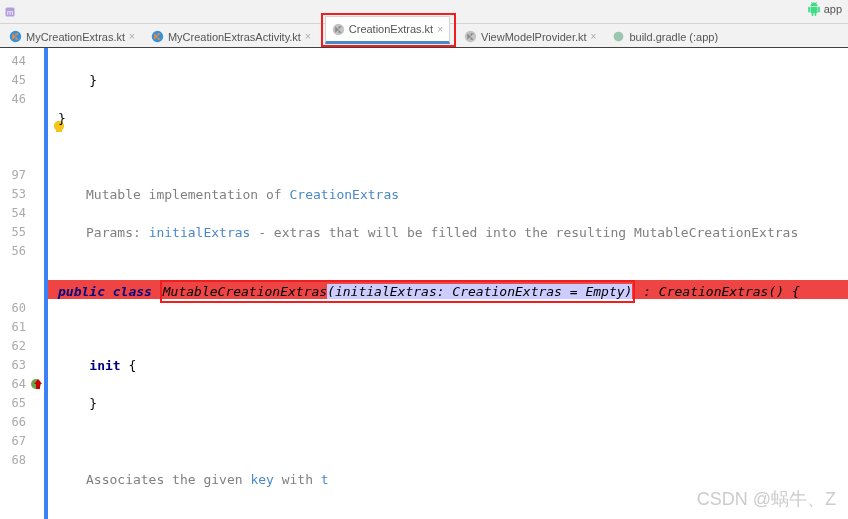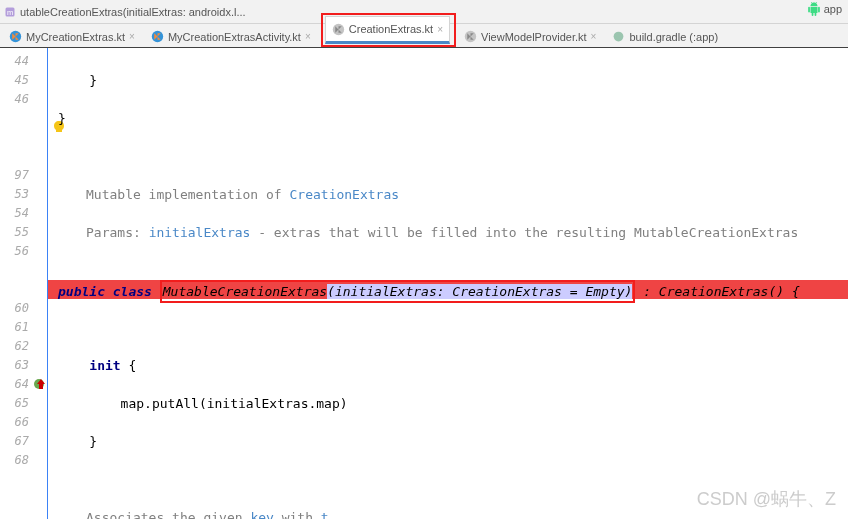--- a/index.html
+++ b/index.html
@@ -8,21 +8,21 @@
 .breadcrumb-icon { width: 12px; height: 12px; margin-right: 4px; }
 .top-right { position: absolute; right: 6px; top: 2px; display: flex; align-items: center; color: #555; font-size: 11px; }
 .android-icon { width: 14px; height: 14px; fill: #3ddc84; margin-right: 3px; }
 .tabs { height: 24px; background: #f2f2f2; border-bottom: 1px solid #404040; display: flex; align-items: flex-end; padding-left: 2px; }
 .tab { height: 22px; display: flex; align-items: center; padding: 0 6px; border: 1px solid transparent; border-bottom: none; color: #555; font-size: 11px; cursor: pointer; margin-right: 2px; }
 .tab.active { background: #fff; border-color: #d4d4d4; border-bottom: 3px solid #4a88c7; height: 28px; }
 .tab-icon { width: 13px; height: 13px; margin-right: 4px; }
 .tab-close { margin-left: 4px; color: #aaa; font-size: 10px; }
 .red-box-tab { border: 2px solid #f21d1d; padding: 1px 2px; margin: 0 1px; }
 .editor { display: flex; height: calc(100% - 48px); background: #fff; }
-.gutter { width: 48px; background: #fff; border-right: 1px solid #3b82f6; text-align: right; color: #aaa; font-family: "Consolas", monospace; font-size: 12px; line-height: 19px; padding-top: 4px; position: relative; font-style: italic; }
+.gutter { width: 48px; background: #fff; border-right: 4px solid #3b82f6; text-align: right; color: #aaa; font-family: "Consolas", monospace; font-size: 12px; line-height: 19px; padding-top: 4px; position: relative; }
 .gutter-line { height: 19px; padding-right: 18px; position: relative; }
 .gutter-marker { position: absolute; right: 2px; top: 3px; width: 12px; height: 12px; }
 .bulb { position: absolute; left: 52px; top: 120px; width: 14px; height: 14px; }
 .code { font-family: "Consolas", monospace; font-size: 13px; line-height: 19px; padding-top: 4px; position: relative; flex: 1; white-space: pre; color: #000; }
 .code-line { height: 19px; padding-left: 10px; }
 .hl { background: #ef4444; font-style: italic; }
 .kw-navy { color: #000080; font-weight: bold; }
 .doc { color: #808080; }
 .doc-link { color: #4a88c7; }
 .doc-block { padding-left: 38px; }
@@ -32,21 +32,20 @@
 .arrow-up { position: absolute; right: 2px; top: 4px; }
 </style>
 </head>
 <body>
 
 <div class="breadcrumb">
   <svg class="breadcrumb-icon" viewBox="0 0 16 16">
       <rect x="2" y="2" width="12" height="12" fill="#b39ddb" rx="2"></rect>
       <text x="8" y="12" text-anchor="middle" fill="#fff" font-size="10">m</text>
     </svg>
-  <span>utableCreationExtras(initialExtras: androidx.l...</span>
   <div class="top-right">
     <svg class="android-icon" viewBox="0 0 24 24">
         <path d="M6 18c0 .55.45 1 1 1h1v3.5c0 .83.67 1.5 1.5 1.5s1.5-.67 1.5-1.5V19h2v3.5c0 .83.67 1.5 1.5 1.5s1.5-.67 1.5-1.5V19h1c.55 0 1-.45 1-1V8H6v10zM3.5 8C2.67 8 2 8.67 2 9.5v7c0 .83.67 1.5 1.5 1.5S5 17.33 5 16.5v-7C5 8.67 4.33 8 3.5 8zm17 0c-.83 0-1.5.67-1.5 1.5v7c0 .83.67 1.5 1.5 1.5s1.5-.67 1.5-1.5v-7c0-.83-.67-1.5-1.5-1.5zm-4.97-5.84l1.3-1.3c.2-.2.2-.51 0-.71-.2-.2-.51-.2-.71 0l-1.48 1.48C13.85 1.23 12.95 1 12 1c-.96 0-1.86.23-2.66.63L7.85.15c-.2-.2-.51-.2-.71 0-.2.2-.2.51 0 .71l1.31 1.31C6.97 3.26 6 5.01 6 7h12c0-1.99-.97-3.75-2.47-4.84z"></path>
       </svg>
     <span>app</span>
   </div>
 </div>
 
 <div class="tabs">
   <div class="tab">
@@ -131,21 +130,20 @@
   <div class="code">
 <div class="code-line">    }</div>
 <div class="code-line">}</div>
 <div class="code-line"></div>
 <div class="code-line doc doc-block"><span>Mutable implementation of </span><span class="doc-link">CreationExtras</span></div>
 <div class="code-line doc doc-block"><span>Params: </span><span class="doc-link">initialExtras</span><span> - extras that will be filled into the resulting MutableCreationExtras</span></div>
 <div class="code-line"></div>
 <div class="code-line hl" style="margin-top:-19px;"><span class="kw-navy">public</span> <span class="kw-navy">class</span> <span class="red-box-inline"><span>MutableCreationExtras</span><span class="caret-box">(initialExtras: CreationExtras = Empty)</span></span><span> : CreationExtras() {</span></div>
 <div class="code-line"></div>
 <div class="code-line">    <span class="kw-navy">init</span><span> {</span></div>
-<div class="code-line">        map.putAll(initialExtras.map)</div>
 <div class="code-line">    }</div>
 <div class="code-line"></div>
 <div class="code-line doc doc-block"><span>Associates the given </span><span class="doc-link">key</span><span> with </span><span class="doc-link">t</span></div>
 
 
 
 
 
 
 

